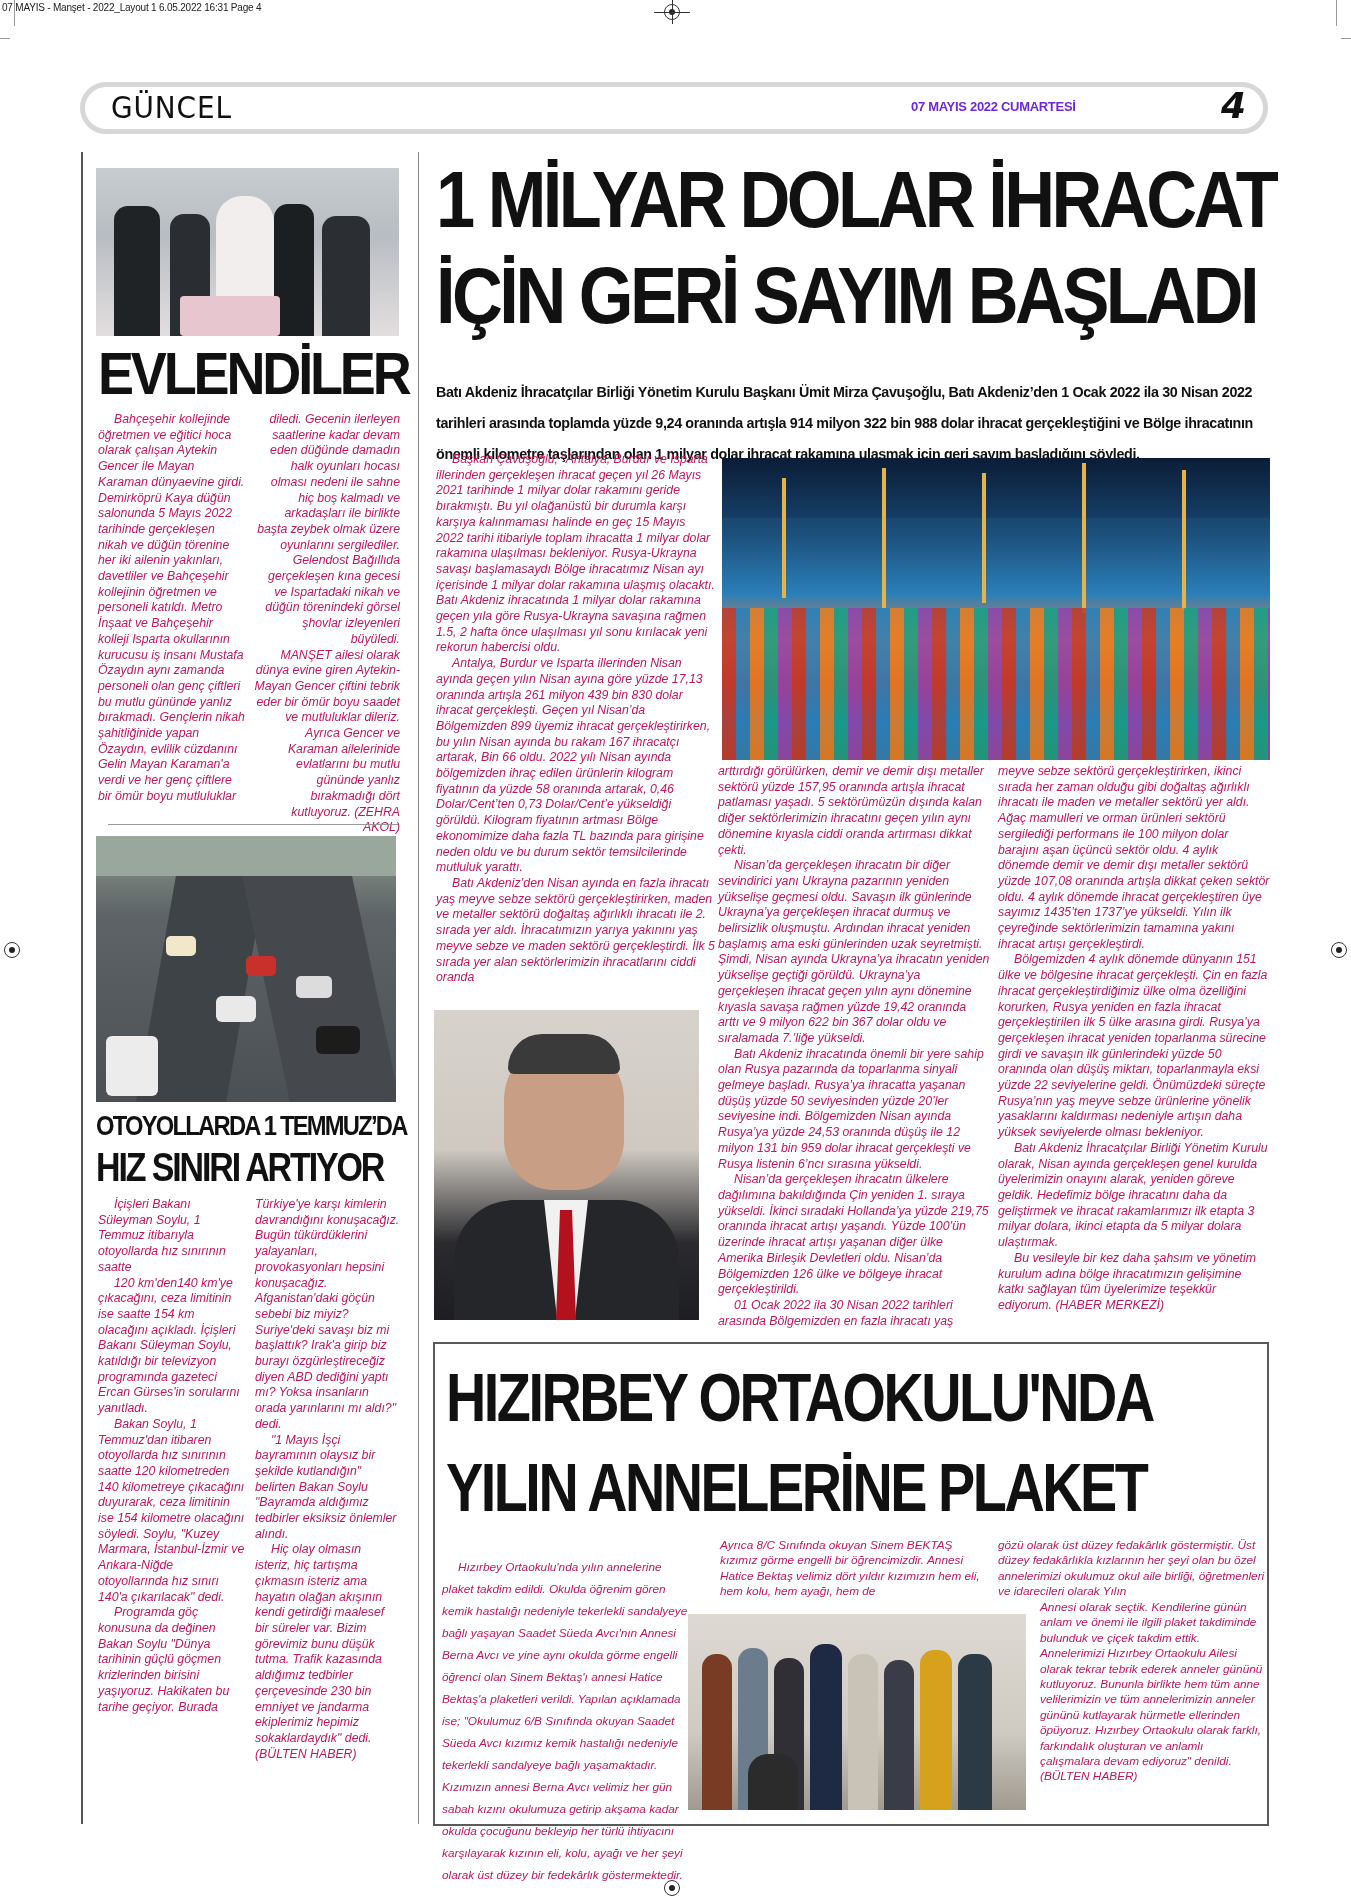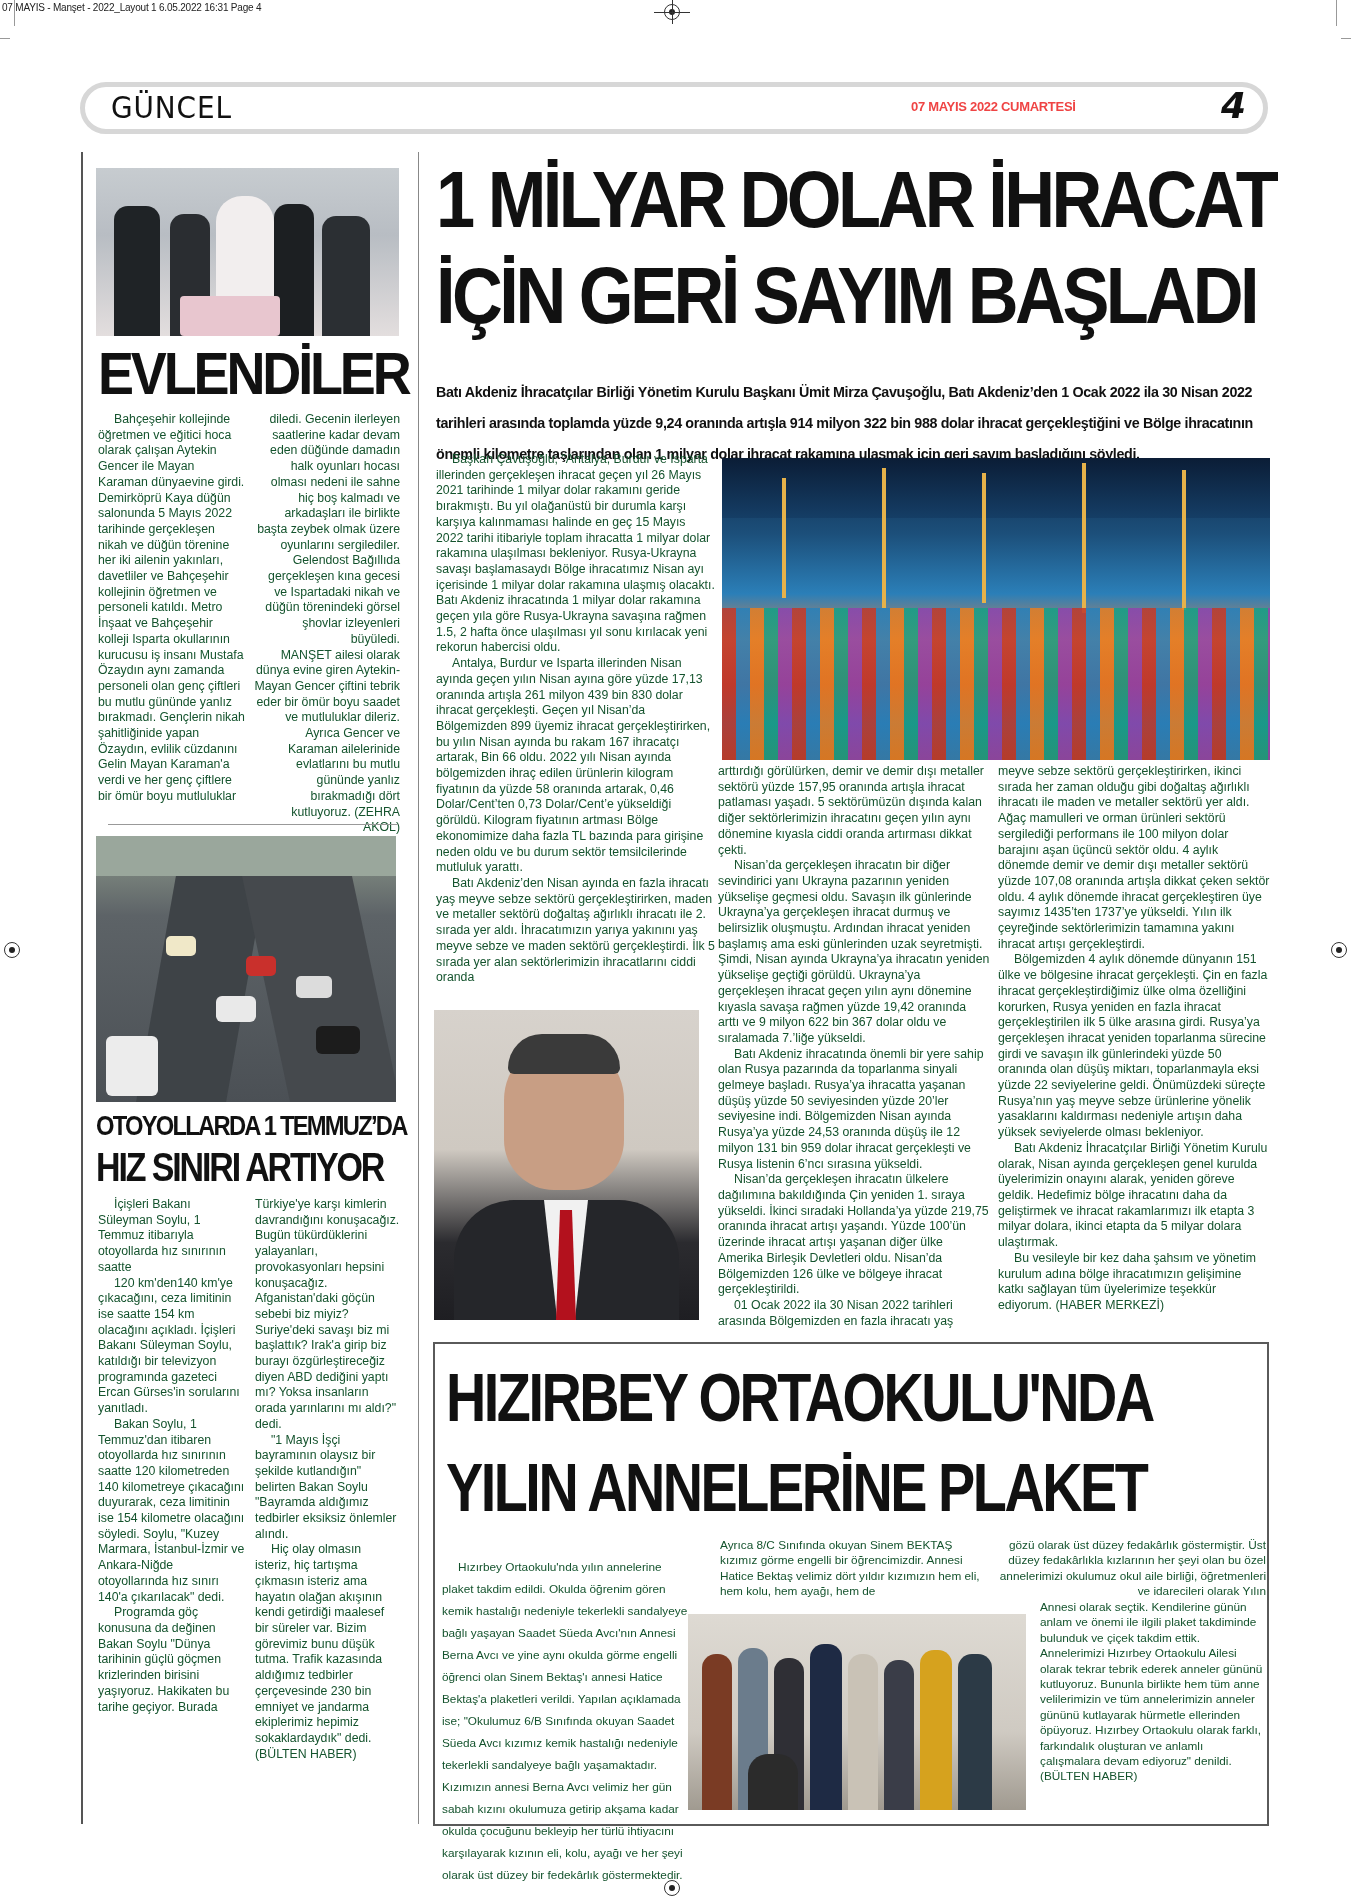--- a/index.html
+++ b/index.html
@@ -11,21 +11,21 @@
   .reg-line-h { position: absolute; height: 1px; background: #333; }
   .reg-line-v { position: absolute; width: 1px; background: #333; }
 
   .header-bar { position: absolute; left: 80px; top: 82px; width: 1188px; height: 52px; border: 5px solid #d7d7d7; border-radius: 30px; background: #fff; box-sizing: border-box; }
   .section-title { position: absolute; left: 26px; top: 2px; font-family: "DejaVu Sans", sans-serif; font-size: 31px; font-weight: normal; letter-spacing: 1px; color: #111; transform: scaleX(0.9); transform-origin: left; }
   .logo { position: absolute; left: 453px; top: -3px; width: 218px; height: 48px; background: linear-gradient(100deg, #f6c6d3 0%, #f1a9bd 14%, #7abb57 30%, #58a63b 60%, #6cbf47 100%); overflow: hidden; }
   .logo-rose { position: absolute; left: 10px; top: 4px; width: 26px; height: 26px; border-radius: 50%; background: radial-gradient(circle, #e94560 20%, #f07a93 55%, #f5b6c5 80%); }
   .logo-isparta { position: absolute; left: 3px; top: 34px; font-family: "DejaVu Serif", serif; font-size: 9px; font-weight: bold; color: #c8102e; }
   .logo-tag { position: absolute; left: 120px; top: 3px; font-size: 7px; font-style: italic; font-weight: bold; color: #1a3b10; }
   .logo-name { position: absolute; left: 56px; top: 3px; font-family: "Liberation Sans", sans-serif; font-size: 42px; font-weight: bold; color: #fff; text-shadow: 2px 2px 1px #3a3a3a; letter-spacing: 1px; transform: scaleX(0.95); transform-origin: left; line-height: 46px; }
-  .date { position: absolute; left: 826px; top: 12px; font-size: 13px; font-weight: bold; color: #ef4444; letter-spacing: -0.3px; }
+  .date { position: absolute; left: 826px; top: 12px; font-size: 13px; font-weight: bold; color: #6d28d9; letter-spacing: -0.3px; }
   .page-num { position: absolute; left: 1136px; top: -2px; font-size: 36px; font-weight: 900; color: #111; font-family: "DejaVu Sans", sans-serif; font-style: italic; }
 
   .vrule { position: absolute; background: #555; width: 2px; }
   .hrule { position: absolute; background: #555; height: 2px; }
 
   .photo { position: absolute; overflow: hidden; }
   .wedding { left: 96px; top: 168px; width: 303px; height: 168px; background: linear-gradient(180deg, #c7ccd0 0%, #b8bdc3 40%, #e3dede 100%); }
   .wedding .p { position: absolute; bottom: 0; border-radius: 14px 14px 0 0; }
   .highway { left: 96px; top: 836px; width: 300px; height: 266px; background: linear-gradient(180deg, #8e9a8c 0%, #5d6367 30%, #4b5055 100%); }
   .port { left: 722px; top: 458px; width: 548px; height: 302px; background: linear-gradient(180deg, #0e2a4a 0%, #1c4f7a 25%, #2b7fb8 45%, #d9844c 60%, #c0392b 75%, #2f6c9e 88%, #7a4b2a 100%); }
@@ -33,21 +33,21 @@
   .school { left: 688px; top: 1614px; width: 338px; height: 196px; background: linear-gradient(180deg, #d8d6d1 0%, #c9c6c0 50%, #9e9a92 100%); }
 
   .headline-main { position: absolute; left: 436px; top: 152px; width: 830px; font-family: "Liberation Sans", sans-serif; font-weight: bold; font-size: 80px; line-height: 96px; letter-spacing: -4px; color: #111; transform: scaleX(0.88); transform-origin: left; white-space: nowrap; }
   .lede { position: absolute; left: 436px; top: 377px; width: 834px; font-family: "Liberation Sans", sans-serif; font-weight: bold; font-size: 14.3px; line-height: 31px; color: #111; letter-spacing: -0.35px; }
 
   .h-evlendiler { position: absolute; left: 98px; top: 342px; width: 302px; font-weight: bold; font-size: 60px; line-height: 64px; letter-spacing: -3.5px; color: #111; transform: scaleX(0.9); transform-origin: left; white-space: nowrap; }
   .h-oto1 { position: absolute; left: 96px; top: 1110px; font-weight: bold; font-size: 27px; line-height: 32px; letter-spacing: -2px; color: #111; white-space: nowrap; transform: scaleX(0.88); transform-origin: left; }
   .h-oto2 { position: absolute; left: 96px; top: 1144px; font-weight: bold; font-size: 40px; line-height: 46px; letter-spacing: -2.5px; color: #111; white-space: nowrap; transform: scaleX(0.85); transform-origin: left; }
   .h-hizir { position: absolute; left: 446px; top: 1352px; font-weight: bold; font-size: 68px; line-height: 90px; letter-spacing: -3px; color: #111; white-space: nowrap; transform: scaleX(0.82); transform-origin: left; }
 
-  .col { position: absolute; font-family: "Liberation Sans", sans-serif; font-size: 12.3px; line-height: 15.7px; color: #14532d; }
+  .col { position: absolute; font-family: "Liberation Sans", sans-serif; font-size: 12.3px; line-height: 15.7px; color: #be185d; font-style: italic; }
   .col p { margin: 0; text-indent: 16px; }
   .col p.noind { text-indent: 0; }
   .hizir-box { position: absolute; left: 433px; top: 1342px; width: 836px; height: 484px; border: 2px solid #5a5a5a; box-sizing: border-box; }
 </style>
 </head>
 <body>
 
 <div class="slug">07 MAYIS - Manşet - 2022_Layout 1  6.05.2022  16:31  Page 4</div>
 <div class="crop" style="left:0;top:38px;width:10px;height:1px;"></div>
 <div class="crop" style="left:1341px;top:38px;width:10px;height:1px;"></div>
@@ -160,21 +160,21 @@
 <div class="h-hizir">
   <div>HIZIRBEY ORTAOKULU'NDA</div>
   <div>YILIN ANNELERİNE PLAKET</div>
 </div>
 <div class="col" style="left:442px;top:1556px;width:248px;font-size:11.8px;line-height:22px;">
   <p>Hızırbey Ortaokulu'nda yılın annelerine plaket takdim edildi. Okulda öğrenim gören kemik hastalığı nedeniyle tekerlekli sandalyeye bağlı yaşayan Saadet Süeda Avcı'nın Annesi Berna Avcı ve yine aynı okulda görme engelli öğrenci olan Sinem Bektaş'ı annesi Hatice Bektaş'a plaketleri verildi. Yapılan açıklamada ise; "Okulumuz 6/B Sınıfında okuyan Saadet Süeda Avcı kızımız kemik hastalığı nedeniyle tekerlekli sandalyeye bağlı yaşamaktadır. Kızımızın annesi Berna Avcı velimiz her gün sabah kızını okulumuza getirip akşama kadar okulda çocuğunu bekleyip her türlü ihtiyacını karşılayarak kızının eli, kolu, ayağı ve her şeyi olarak üst düzey bir fedekârlık göstermektedir.</p>
 </div>
 <div class="col" style="left:720px;top:1538px;width:270px;font-size:11.8px;line-height:15.4px;">
   <p class="noind">Ayrıca  8/C Sınıfında okuyan Sinem BEKTAŞ kızımız görme engelli bir öğrencimizdir. Annesi Hatice Bektaş velimiz dört yıldır kızımızın hem eli, hem kolu, hem ayağı, hem de</p>
 </div>
-<div class="col" style="left:998px;top:1538px;width:268px;font-size:11.8px;line-height:15.4px;text-align:right;">
+<div class="col" style="left:998px;top:1538px;width:268px;font-size:11.8px;line-height:15.4px;">
   <p class="noind">gözü olarak üst düzey fedakârlık göstermiştir. Üst düzey fedakârlıkla kızlarının her şeyi olan bu özel annelerimizi okulumuz okul aile birliği, öğretmenleri ve idarecileri olarak Yılın</p>
 </div>
 <div class="col" style="left:1040px;top:1600px;width:226px;font-size:11.8px;line-height:15.4px;">
   <p class="noind">Annesi olarak seçtik. Kendilerine günün anlam ve önemi ile ilgili plaket takdiminde bulunduk ve çiçek takdim ettik. Annelerimizi Hızırbey Ortaokulu Ailesi olarak tekrar tebrik ederek anneler gününü kutluyoruz. Bununla birlikte hem tüm anne velilerimizin ve tüm annelerimizin anneler gününü kutlayarak hürmetle ellerinden öpüyoruz. Hızırbey Ortaokulu olarak farklı, farkındalık oluşturan ve anlamlı çalışmalara devam ediyoruz" denildi. (BÜLTEN HABER)</p>
 </div>
 <div class="photo school">
   <div style="position:absolute;left:0;top:0;width:338px;height:196px;background:linear-gradient(180deg,#dedad3 0%,#cfcac2 60%,#a09a90 100%);"></div>
   <div style="position:absolute;left:14px;top:40px;width:30px;height:156px;border-radius:14px 14px 0 0;background:#7a3b24;"></div>
   <div style="position:absolute;left:50px;top:34px;width:30px;height:162px;border-radius:14px 14px 0 0;background:#6b7c8c;"></div>
   <div style="position:absolute;left:86px;top:44px;width:30px;height:152px;border-radius:14px 14px 0 0;background:#2f2f35;"></div>

